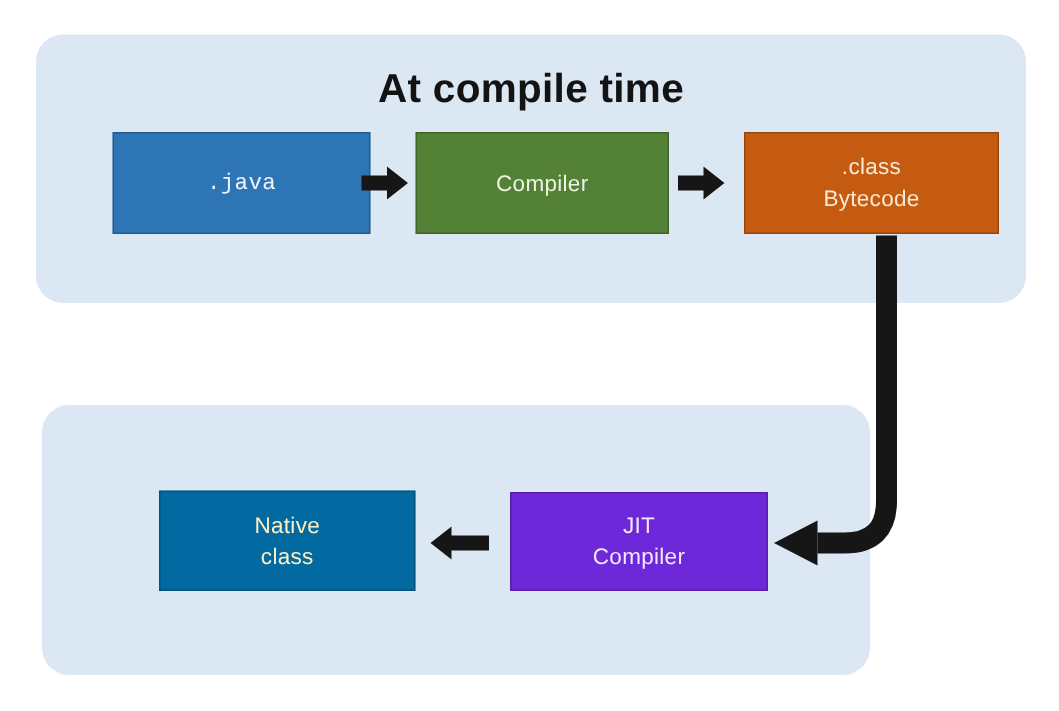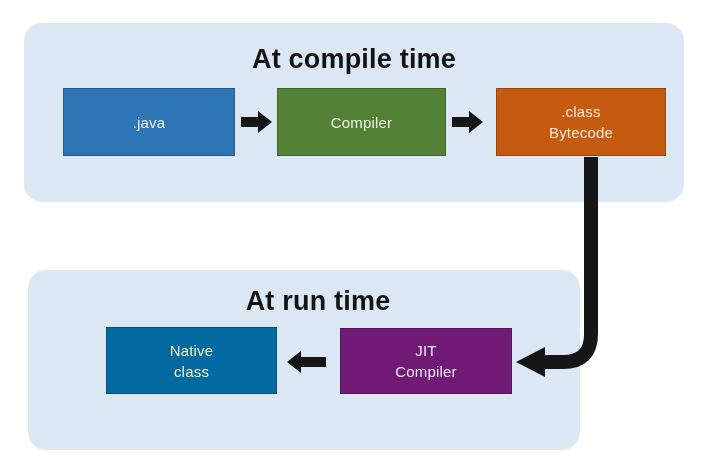--- a/index.html
+++ b/index.html
@@ -41,21 +41,21 @@
     flex-direction: column;
     align-items: center;
     justify-content: center;
     text-align: center;
     font-size: 15px;
     line-height: 21px;
     letter-spacing: 0.2px;
     border: 1px solid rgba(0,0,0,0.22);
     box-sizing: border-box;
   }
-  .node-java     { left: 39px;  top: 65px; width: 172px; height: 68px; }
+  .node-java     { left: 51px;  top: 65px; width: 172px; height: 68px; font-family: Liberation Mono, monospace; }
   .node-compiler { left: 253px; top: 65px; width: 169px; height: 68px; }
   .node-bytecode { left: 472px; top: 65px; width: 170px; height: 68px; }
   .node-native   { left: 78px;  top: 57px; width: 171px; height: 67px; }
   .node-jit      { left: 312px; top: 58px; width: 172px; height: 66px; }
   .arrow-layer {
     position: absolute;
     left: 0; top: 0;
     width: 706px; height: 474px;
     pointer-events: none;
   }
@@ -77,28 +77,27 @@
       <span></span>
     </div>
 
     <div class="node node-bytecode" style="background: rgb(197, 90, 17); color: rgb(249, 234, 214);">
       <span>.class</span>
       <span>Bytecode</span>
     </div>
   </section>
 
   <section class="panel panel-run" style="background: rgb(220, 231, 244);">
-    <div class="panel-title" style="color: rgb(19, 19, 19);">At run time</div>
 
     <div class="node node-native" style="background: #0369a1; color: rgb(255, 239, 194);">
       <span>Native</span>
       <span>class</span>
     </div>
 
-    <div class="node node-jit" style="background: #701a75; color: rgb(243, 231, 250);">
+    <div class="node node-jit" style="background: #6d28d9; color: rgb(243, 231, 250);">
       <span>JIT</span>
       <span>Compiler</span>
     </div>
   </section>
 
   <svg class="arrow-layer" viewBox="0 0 706 474" style="color: rgb(22, 22, 22);">
     <g>
       <polygon fill="currentColor" points="241,117 258,117 258,111 272,122 258,133 258,127 241,127"></polygon>
     </g>
     <g>

